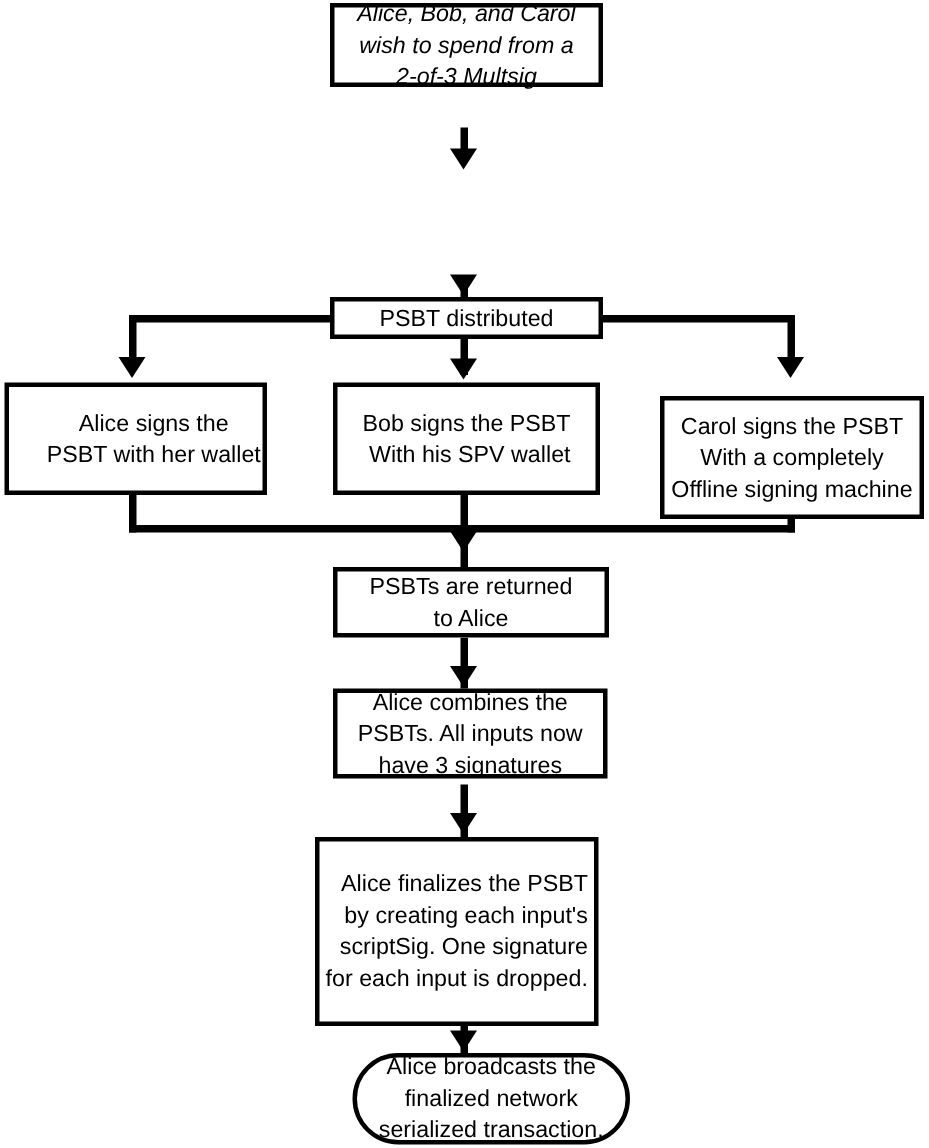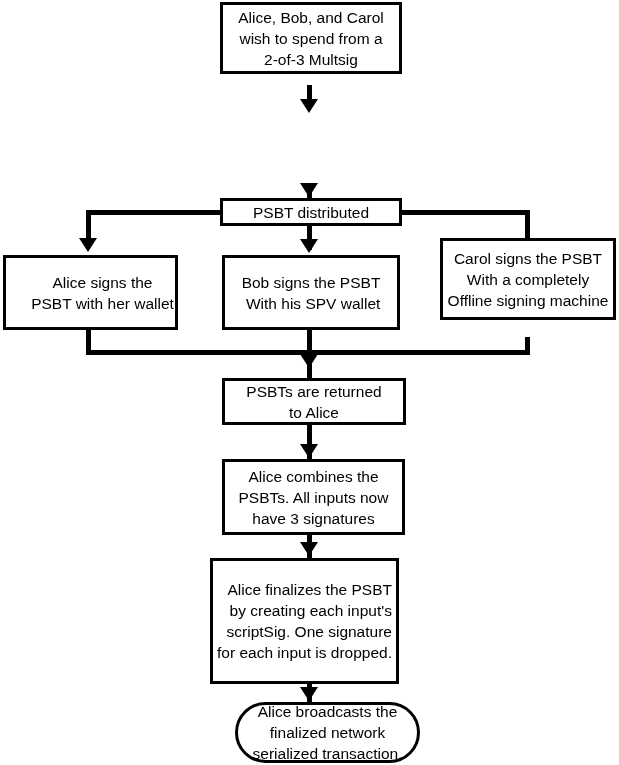--- a/index.html
+++ b/index.html
@@ -87,53 +87,53 @@
 
   <div class="ln" style="left:307px; top:425px; width:5px; height:35px;"></div>
   <div class="arrow" style="left:300px; top:444px;"></div>
 
   <div class="ln" style="left:307px; top:523px; width:5px; height:36px;"></div>
   <div class="arrow" style="left:300px; top:542px;"></div>
 
   <div class="ln" style="left:307px; top:662px; width:5px; height:40px;"></div>
   <div class="arrow" style="left:300px; top:687px;"></div>
 
-  <div class="node center" style="left:220px; top:2px; width:182px; height:72px;">
+  <div class="node center" style="left:220px; top:2px; width:182px; height:56px;font-style:italic;">
     <span class="txt">Alice, Bob, and Carol
 wish to spend from a
 2-of-3 Multsig</span>
   </div>
 
 
   <div class="node center" style="left:220px; top:198px; width:182px; height:28px;">
     <span class="txt">PSBT distributed</span>
   </div>
 
   <div class="node center" style="left:3px; top:255px; width:175px; height:75px;padding-left:24px;">
     <span class="txt">Alice signs the
 PSBT with her wallet</span>
   </div>
 
   <div class="node left" style="left:222px; top:255px; width:178px; height:75px;">
     <span class="txt">Bob signs the PSBT
 With his SPV wallet</span>
   </div>
 
-  <div class="node center" style="left:440px; top:238px; width:176px; height:82px;">
+  <div class="node center" style="left:440px; top:264px; width:176px; height:82px;">
     <span class="txt">Carol signs the PSBT
 With a completely
 Offline signing machine</span>
   </div>
 
   <div class="node center" style="left:222px; top:378px; width:184px; height:47px;">
     <span class="txt">PSBTs are returned
 to Alice</span>
   </div>
 
-  <div class="node center" style="left:222px; top:459px; width:183px; height:76px;">
+  <div class="node center" style="left:222px; top:459px; width:183px; height:60px;">
     <span class="txt">Alice combines the
 PSBTs. All inputs now
 have 3 signatures</span>
   </div>
 
   <div class="node left" style="left:210px; top:558px; width:189px; height:126px;">
     <span class="txt">Alice finalizes the PSBT
 by creating each input's
 scriptSig. One signature
 for each input is dropped.</span>

